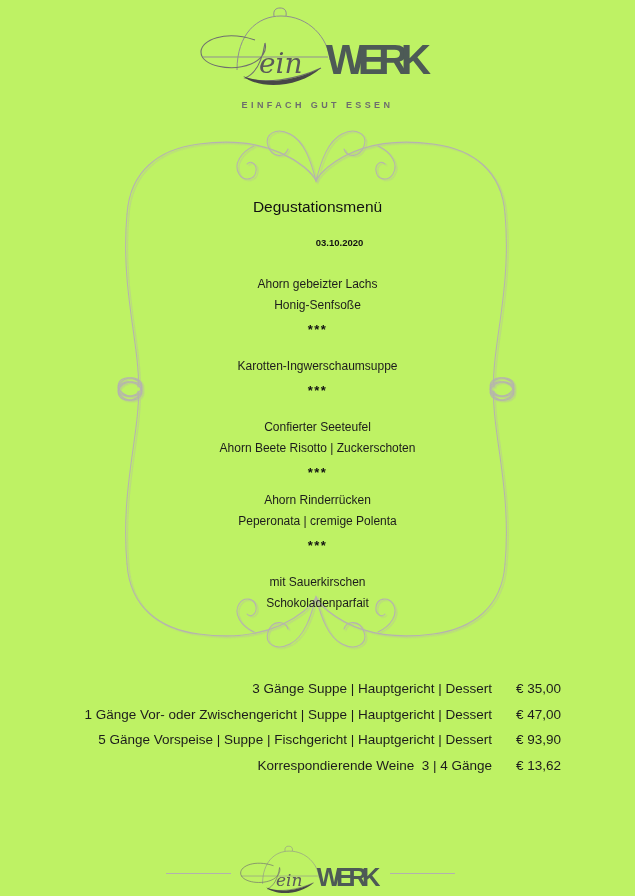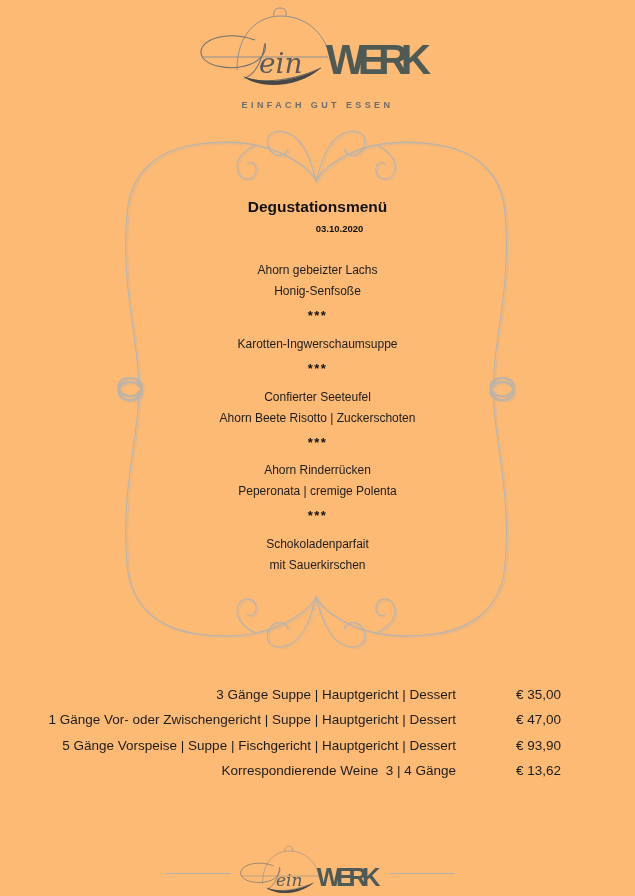--- a/index.html
+++ b/index.html
@@ -1,45 +1,45 @@
 <!DOCTYPE html>
 <html><head>
 <meta charset="utf-8">
 <style>
   html,body{margin:0;padding:0;background:#fff;}
   .page{
-    position:relative;width:635px;height:896px;background:#fdba74;
+    position:relative;width:635px;height:896px;background:#bef264;
     overflow:hidden;font-family:"Liberation Sans",sans-serif;color:#1a1a1a;
   }
   svg{position:absolute;overflow:visible;}
   .frame-svg path,.frame-svg ellipse{fill:none;stroke:#b6b3b0;stroke-width:1.05;stroke-linecap:round;}
   .frame-svg .echo{opacity:.5;}
   .logo-line{fill:none;stroke:#8f8f8f;stroke-width:1;}
   .logo-swash{fill:none;stroke:#6f6f6f;stroke-width:1.1;}
   .logo-swoosh{fill:#474747;stroke:none;}
   .logo-script{font-family:"DejaVu Serif",serif;font-style:italic;font-size:28px;fill:#5a5a5a;}
   .logo-werk{font-family:"Liberation Sans",sans-serif;font-weight:bold;font-size:42px;fill:#4d5a56;letter-spacing:-1px;}
   .tagline{
     position:absolute;top:100px;left:0;right:0;text-align:center;
     font-size:9px;font-weight:600;letter-spacing:3.4px;color:#6d6d6d;
   }
   .menu-block{
     position:absolute;top:197px;left:0;right:0;text-align:center;
   }
-  .menu-title{font-size:15.5px;font-weight:bold;color:#111;line-height:19px;}
-  .menu-date{font-size:9.5px;font-weight:bold;color:#111;line-height:13px;margin-top:6px;padding-left:44px;}
-  .menu-section{margin-top:8px;}
+  .menu-title{font-size:15.5px;font-weight:normal;color:#111;line-height:19px;}
+  .menu-date{font-size:9.5px;font-weight:bold;color:#111;line-height:13px;margin-top:20px;padding-left:44px;}
+  .menu-section{margin-top:16px;}
   .menu-section .line{font-size:12px;line-height:21px;color:#1c1c1c;}
   .first-section{margin-top:25px;}
   .gap-before{margin-top:7px;}
   .stars{font-size:13px;font-weight:bold;letter-spacing:1.5px;line-height:21px;margin:3px 0;color:#111;}
   .prices{
     position:absolute;top:676px;right:74px;text-align:right;font-size:13.5px;color:#1c1c1c;
   }
-  .price-row{display:flex;justify-content:flex-end;align-items:flex-end;height:25.5px;gap:36px;}
+  .price-row{display:flex;justify-content:flex-end;align-items:center;height:25.5px;}
   .price-label{white-space:pre;}
   .price-value{display:inline-block;min-width:56px;text-align:right;margin-left:13px;white-space:pre;}
   .footer-rule{position:absolute;height:1px;background:#b3b1ae;}
   .rule-left{left:166px;top:873px;width:65px;}
   .rule-right{left:390px;top:873px;width:65px;}
 </style>
 </head>
 <body>
 
 <div class="page">
@@ -115,22 +115,22 @@
     </div>
     <div class="stars">***</div>
 
     <div class="menu-section gap-before">
       <div class="line">Ahorn Rinderrücken</div>
       <div class="line">Peperonata | cremige Polenta</div>
     </div>
     <div class="stars">***</div>
 
     <div class="menu-section">
+      <div class="line">mit Sauerkirschen</div>
       <div class="line">Schokoladenparfait</div>
-      <div class="line">mit Sauerkirschen</div>
     </div>
   </div>
 
   <div class="prices">
     <div class="price-row">
       <span class="price-label">3 Gänge Suppe | Hauptgericht | Dessert</span>
       <span class="price-value">€ 35,00</span>
     </div>
     <div class="price-row">
       <span class="price-label">1 Gänge Vor- oder Zwischengericht | Suppe | Hauptgericht | Dessert</span>

